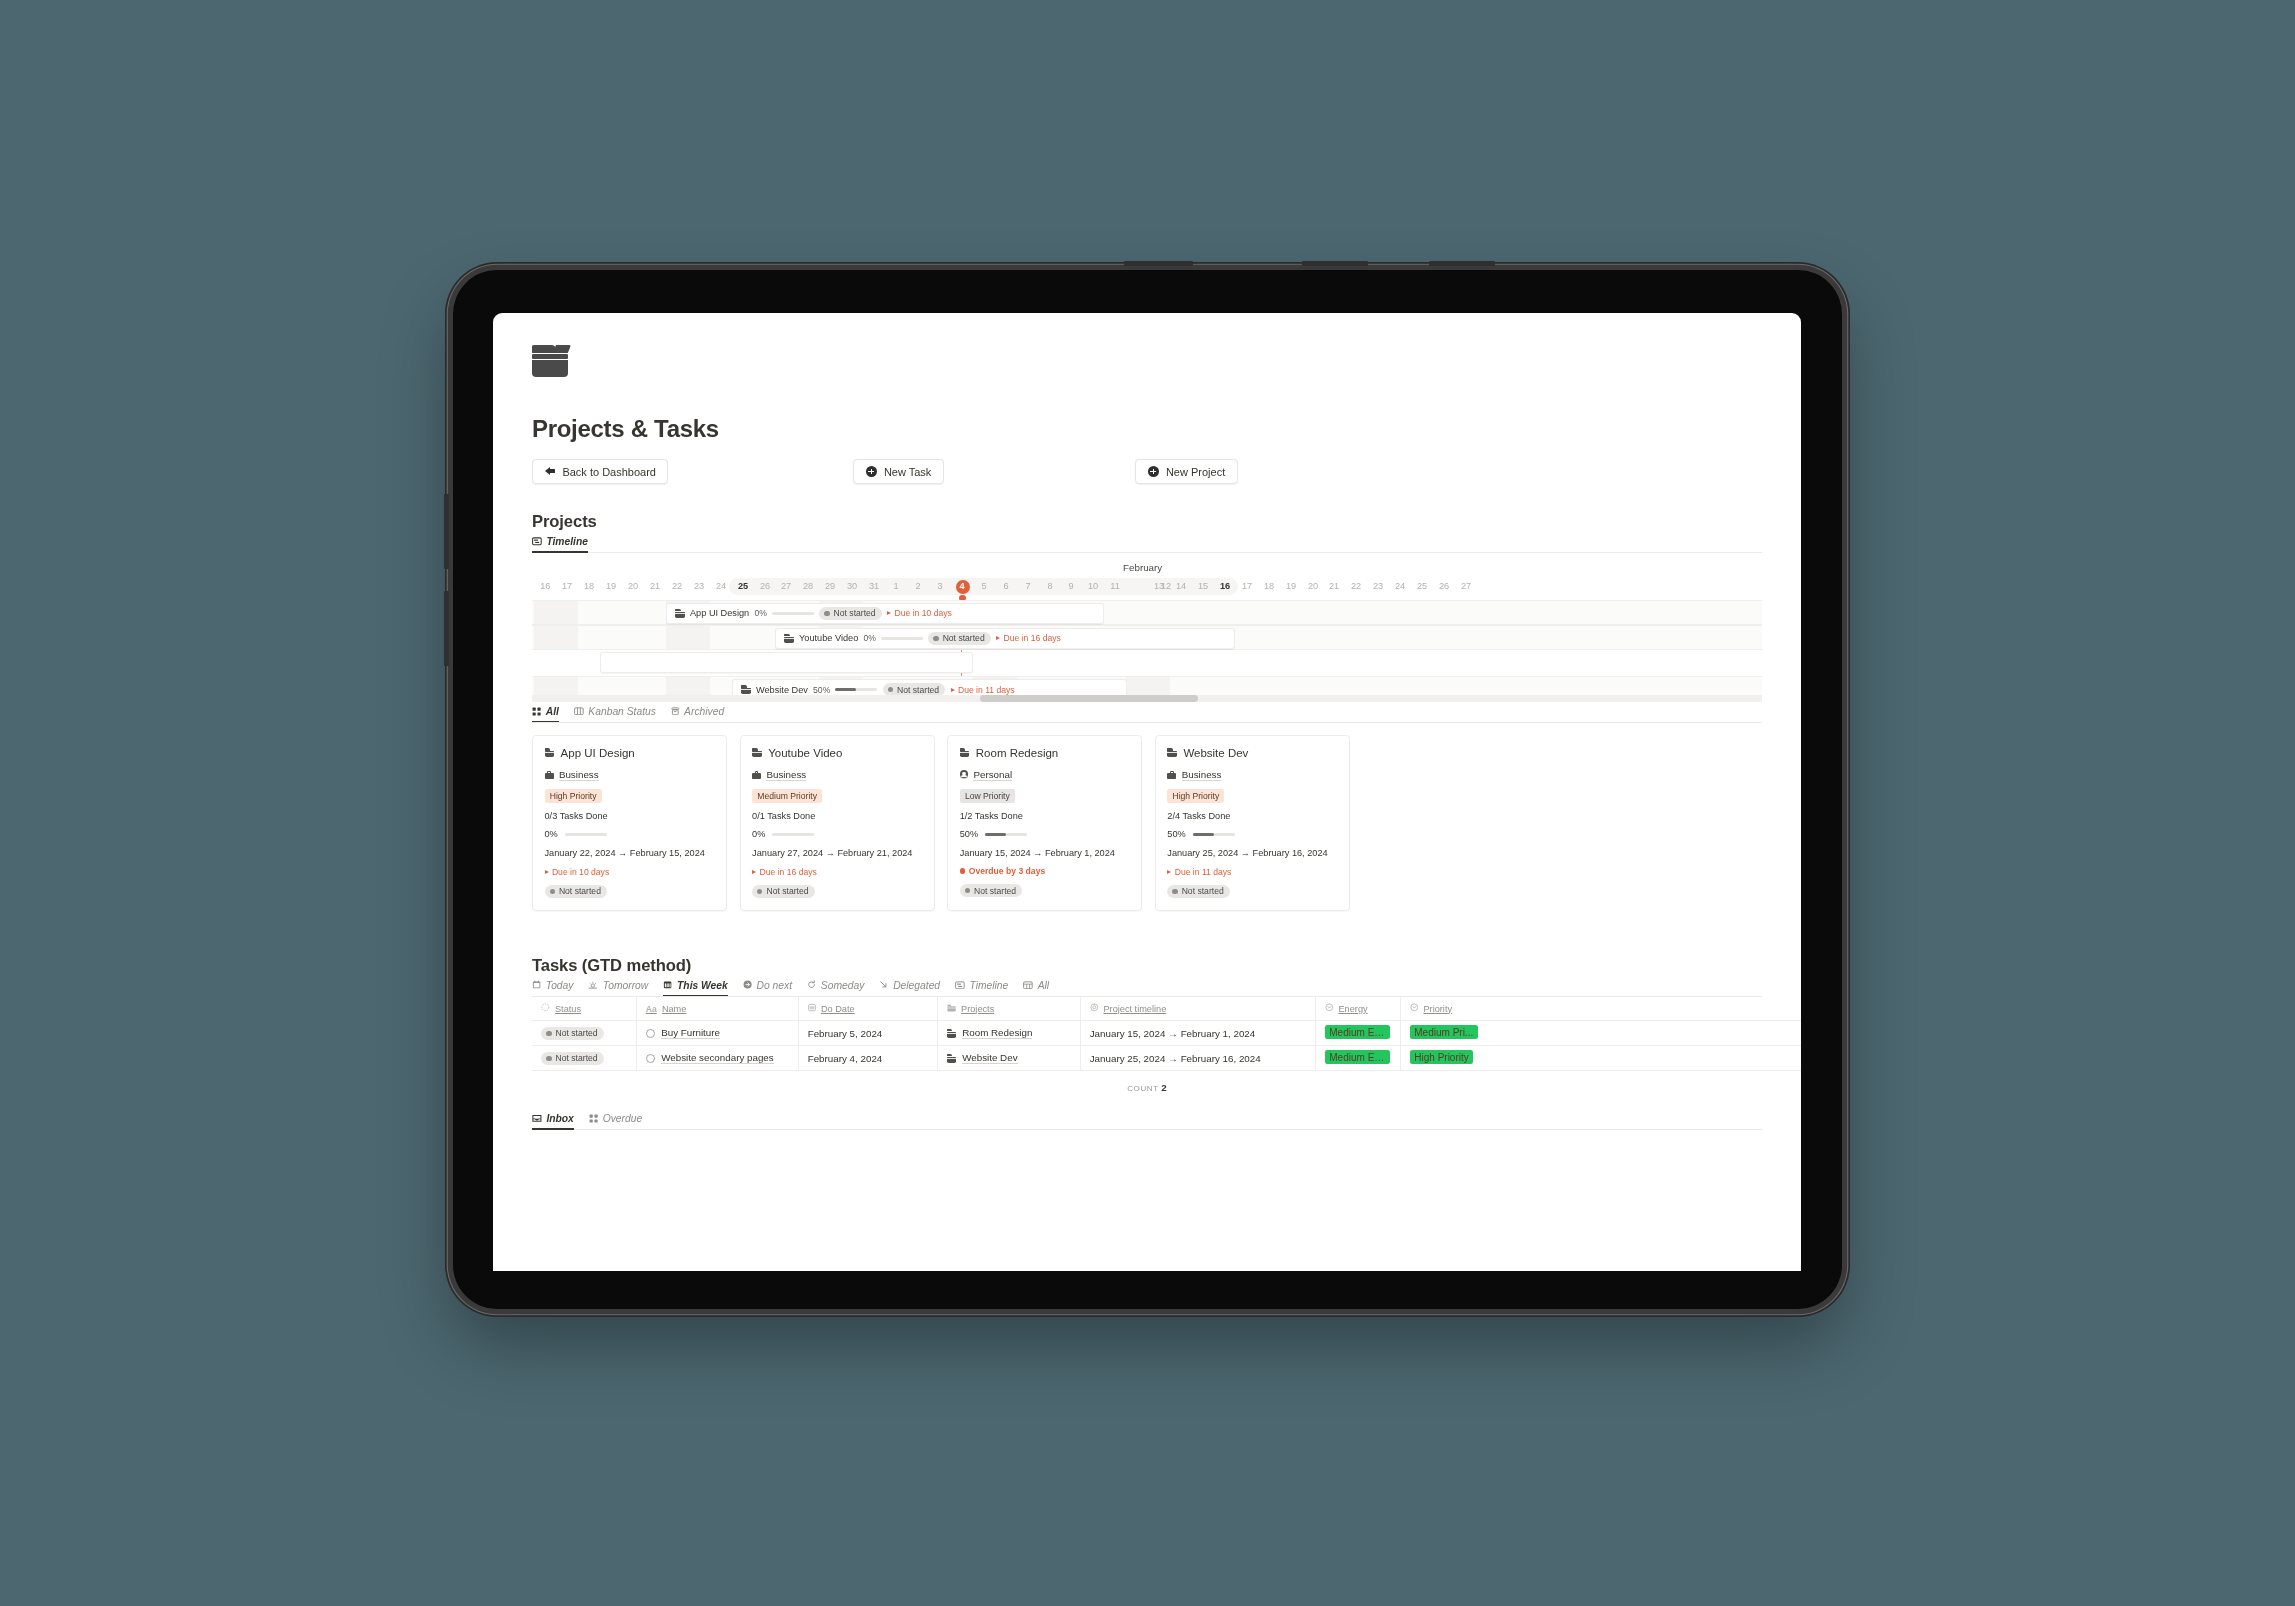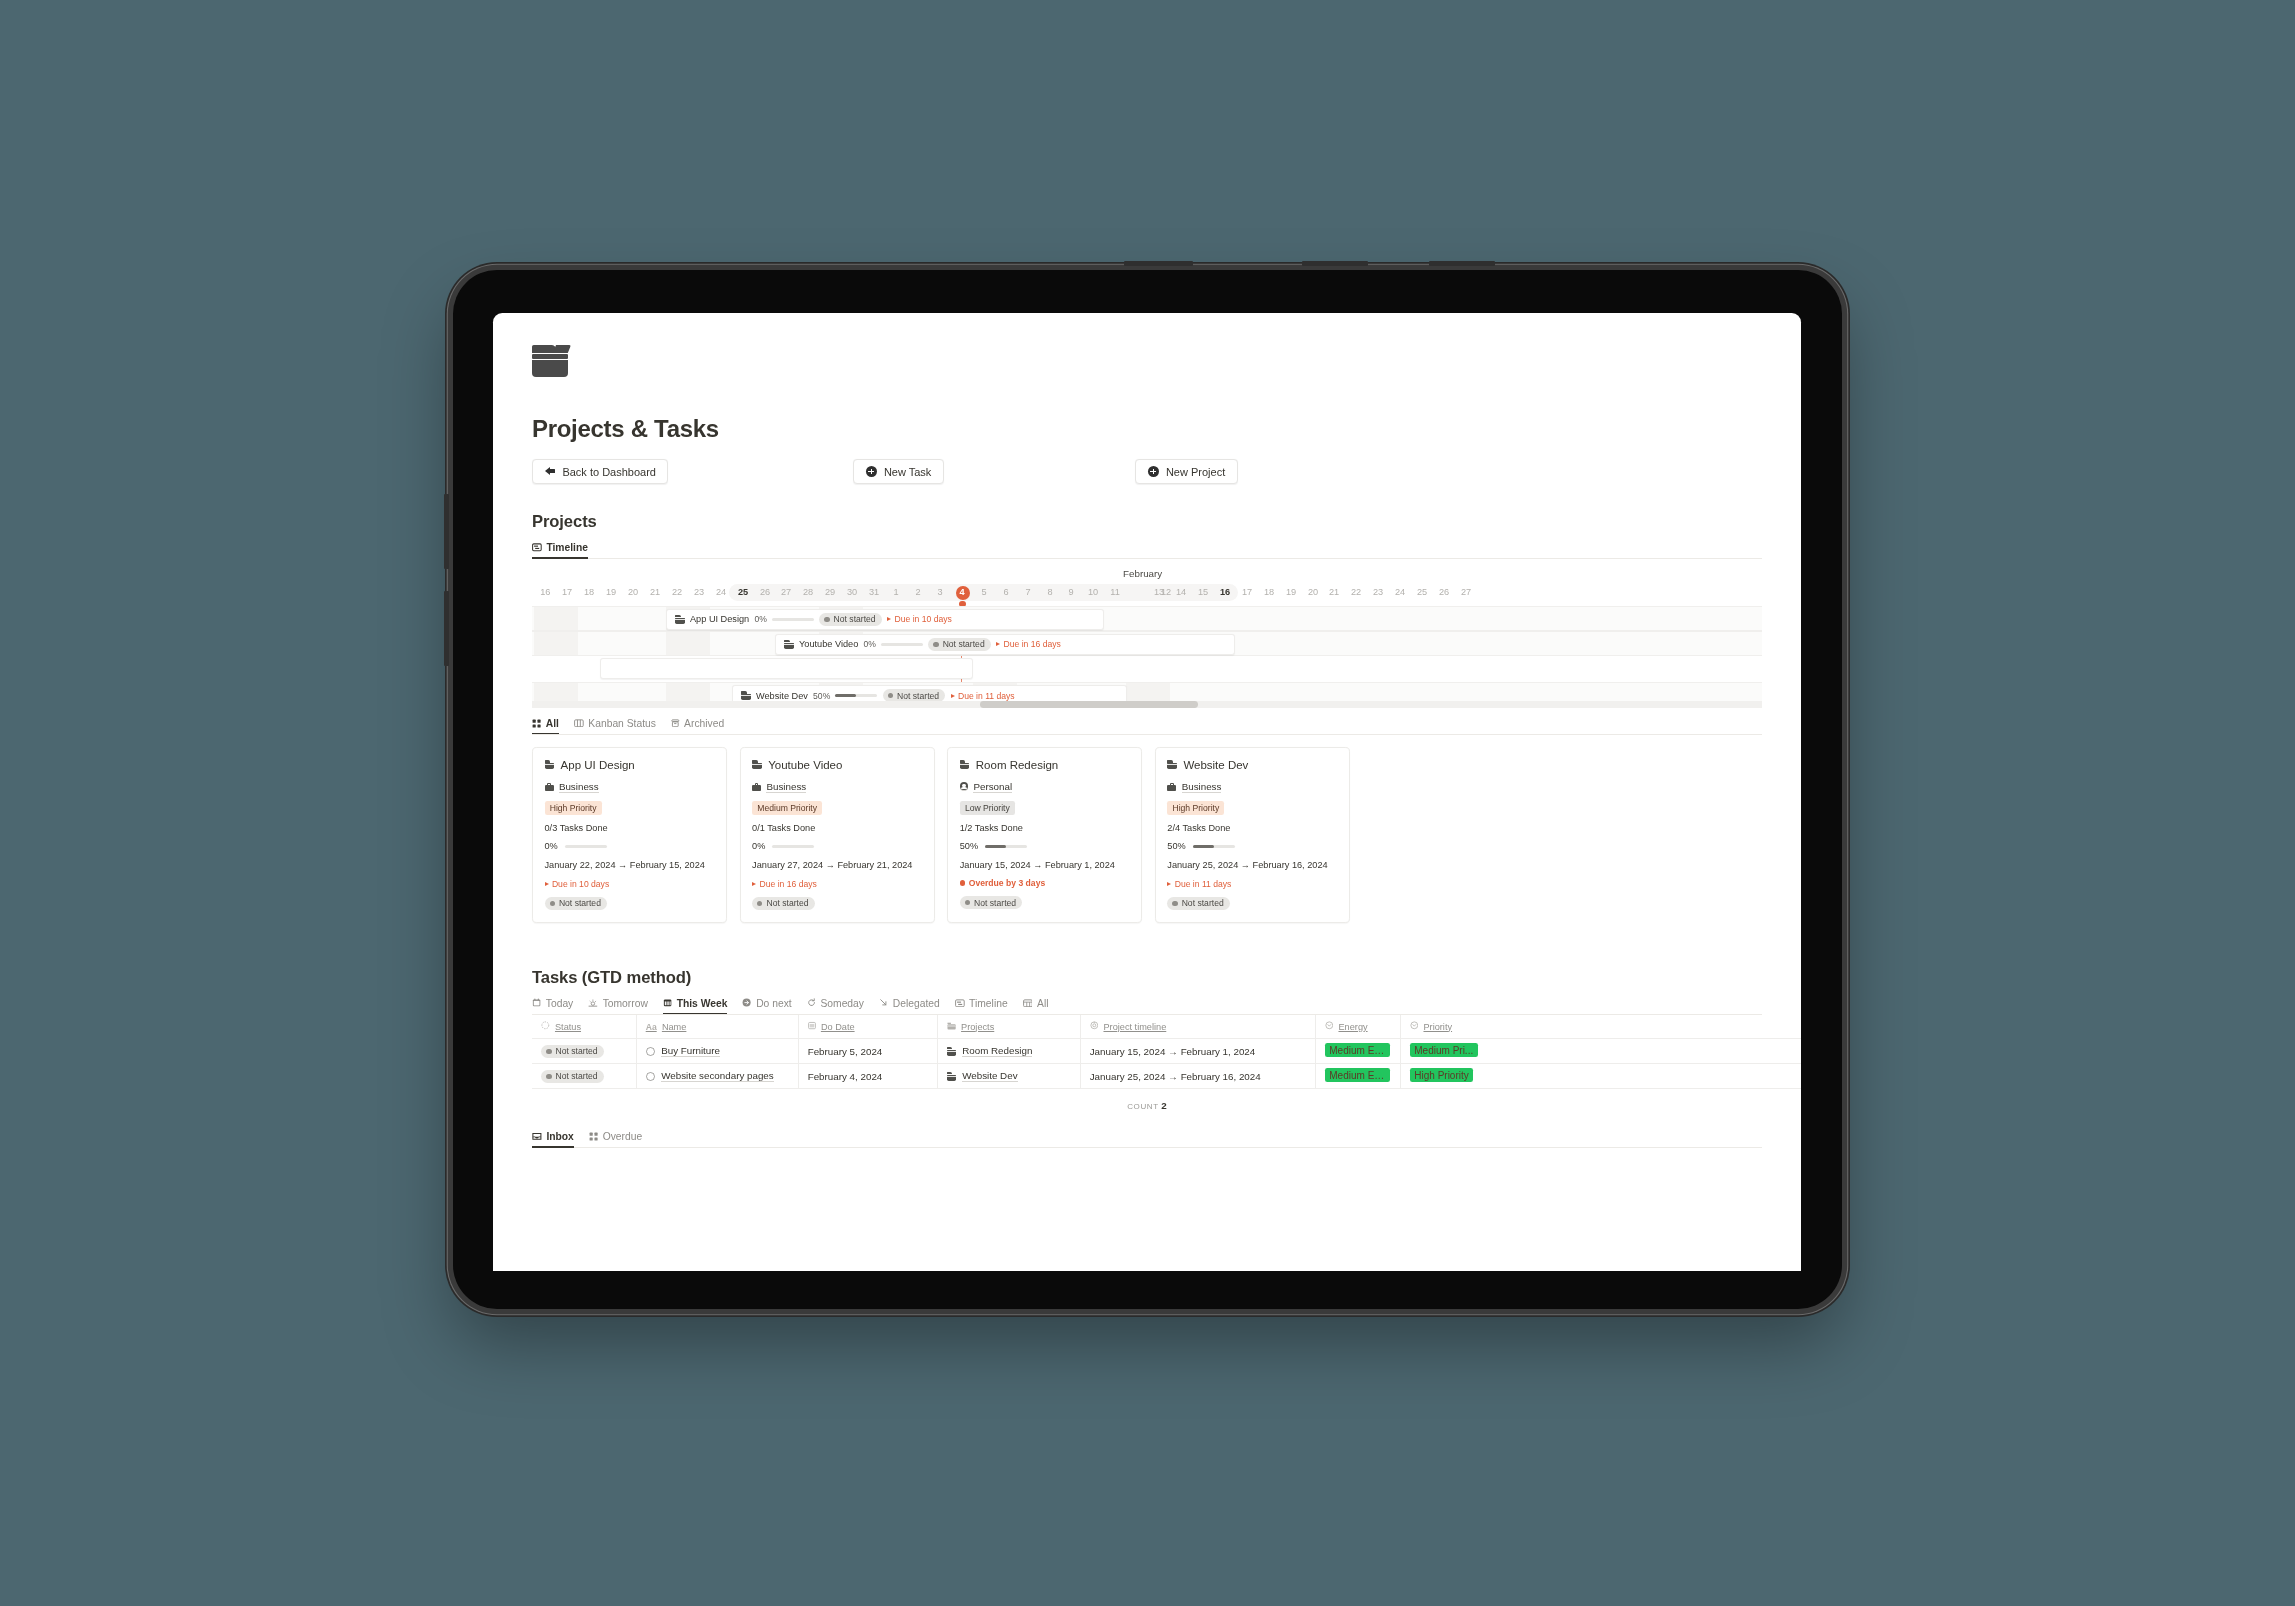--- a/index.html
+++ b/index.html
@@ -148,25 +148,26 @@
   
   .section-title {
     font-size: 16.6px; font-weight: 700; color: #37352f;
     letter-spacing: -0.1px;
   }
   #projects-section { margin-top: 26.4px; }
   #tasks-section { margin-top: 45px; }
 
   
   .tabbar {
-    margin-top: 10px;
+    margin-top: 4px;
     display: flex; align-items: flex-start;
     gap: 15px;
     border-bottom: 0.6px solid #eceae6;
     position: relative;
+    font-style: italic;
   }
   .tab {
     display: flex; align-items: center; gap: 4.6px;
     font-size: 10.3px; color: #8d8b87;
     padding-bottom: 5.2px;
     position: relative;
     white-space: nowrap;
   }
   .tab.active { color: #37352f; font-weight: 600; }
   .tab.active:after {

